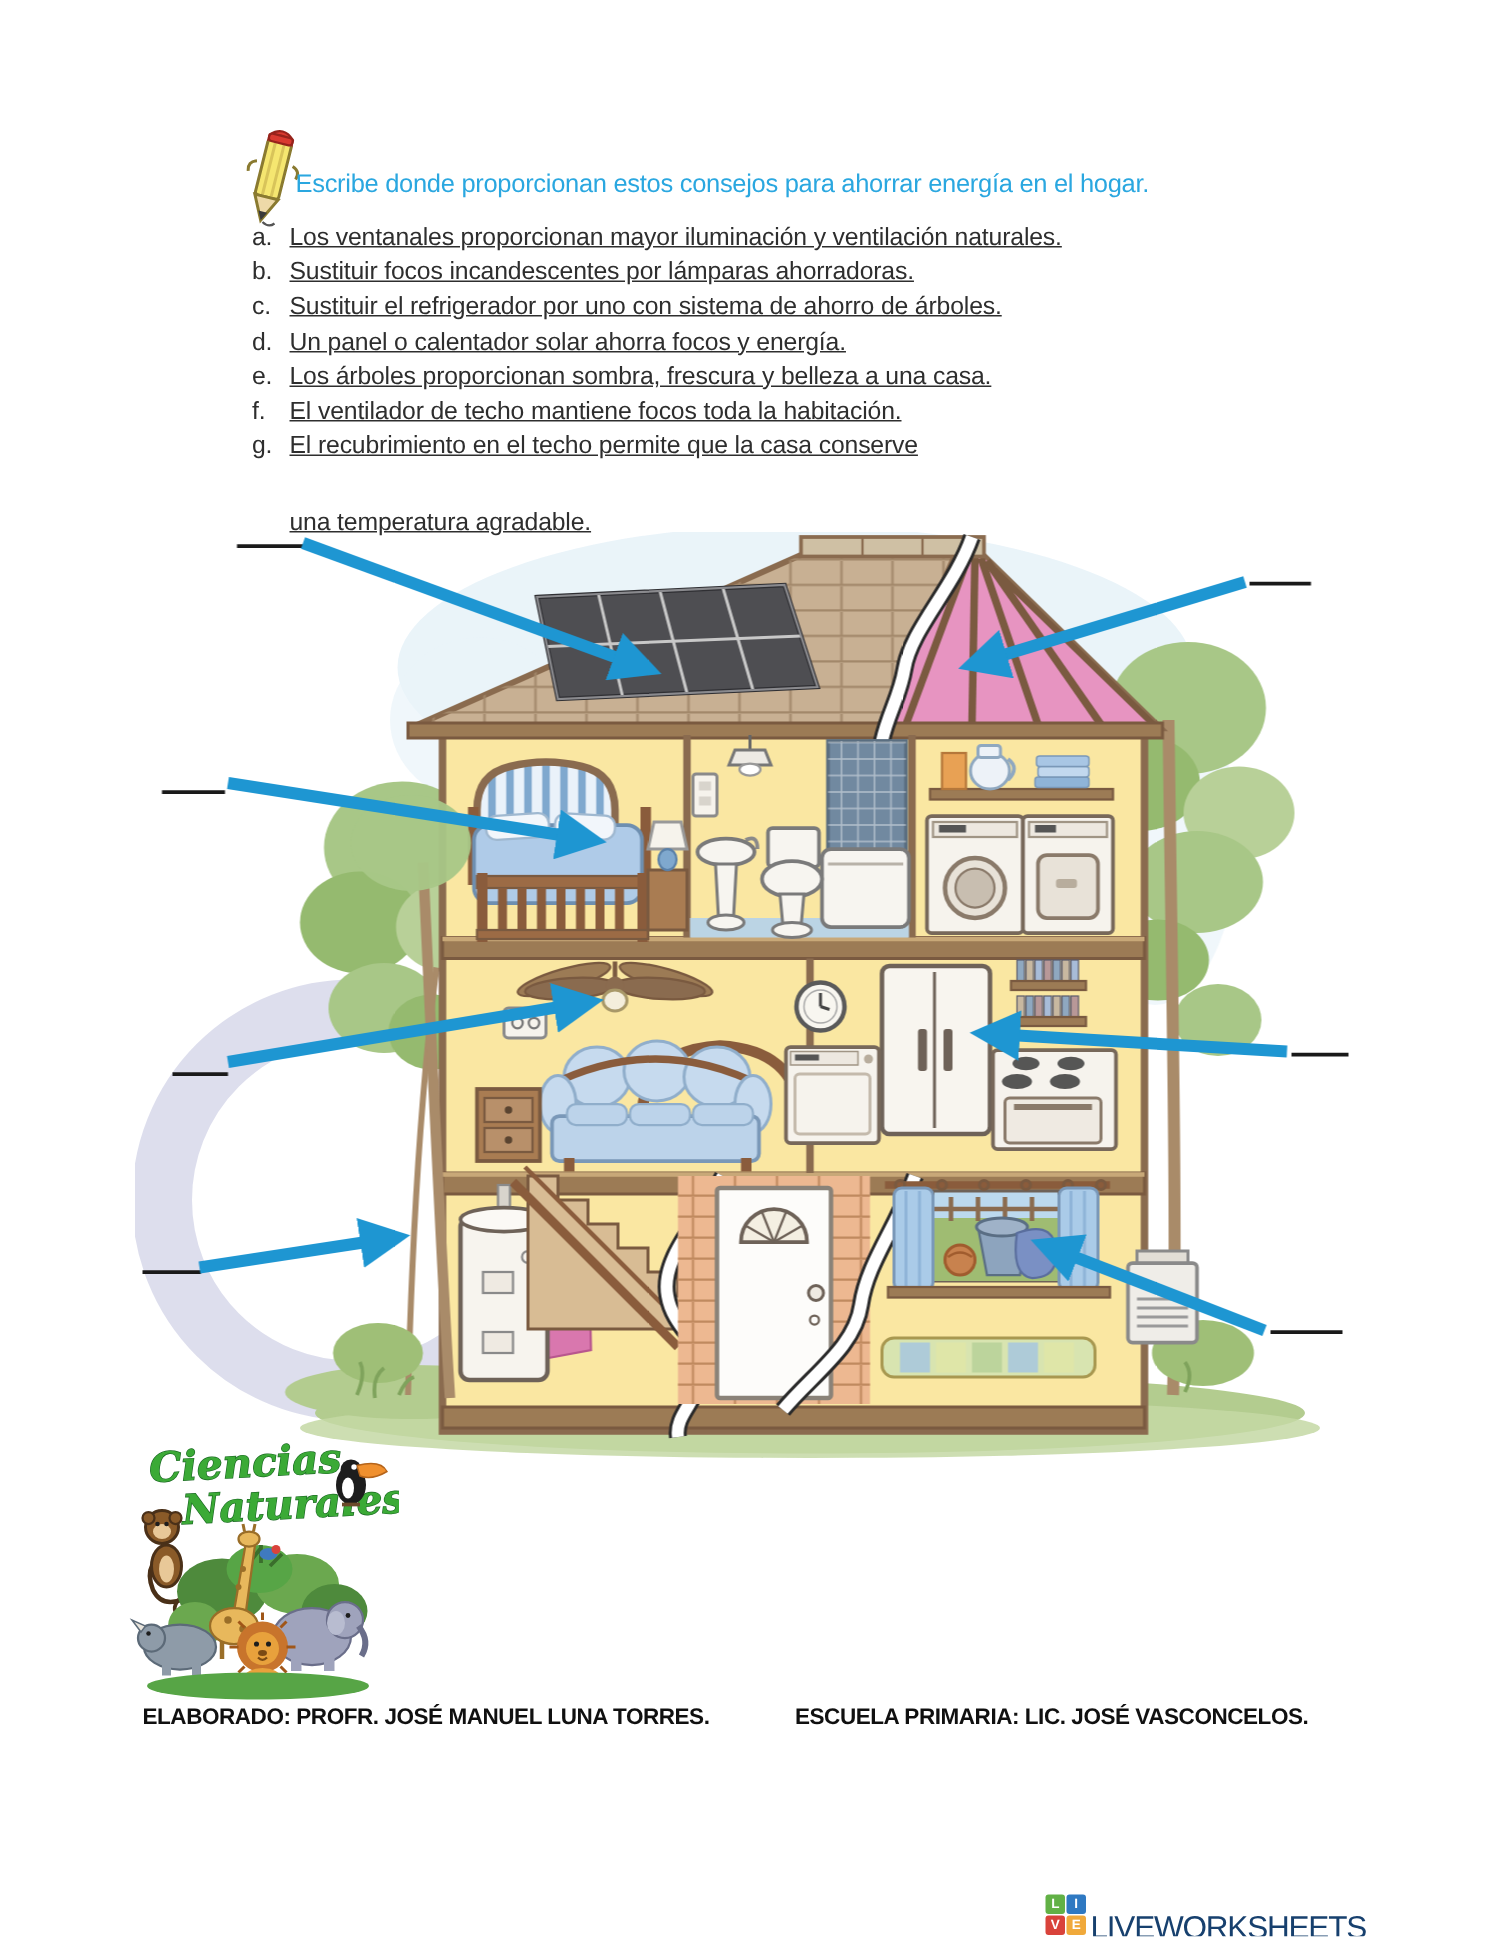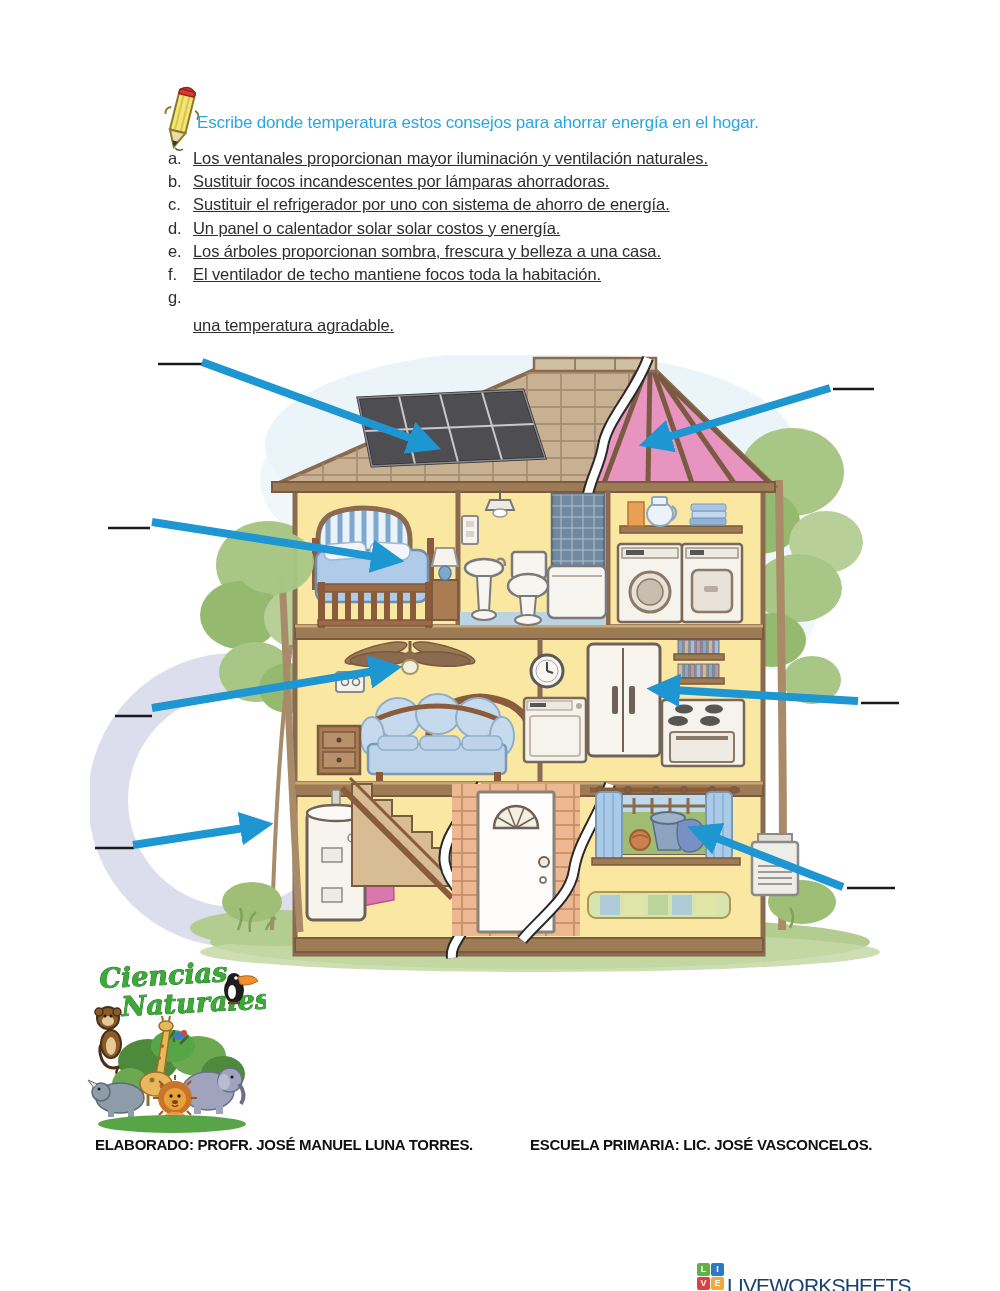--- a/index.html
+++ b/index.html
@@ -50,50 +50,50 @@
       <path d="M18,12 Q26,4 34,12 L34,9 Q26,1 18,9 Z" fill="#D93A30" stroke="#97231c" stroke-width="1.5"></path>
       <rect x="18" y="8" width="16" height="5" rx="2" fill="#D93A30" stroke="#97231c" stroke-width="1.5"></rect>
       <path d="M18,50 L34,50 L26,66 Z" fill="#EED9A8" stroke="#8a7a30" stroke-width="2"></path>
       <path d="M23,60 L29,60 L26,66 Z" fill="#3a3a3a"></path>
       <path d="M14,28 q-6,2 -4,8" fill="none" stroke="#8a7a30" stroke-width="2"></path>
       <path d="M38,26 q6,2 4,8" fill="none" stroke="#8a7a30" stroke-width="2"></path>
     </g>
     <path d="M20,66 q4,4 8,1" fill="none" stroke="#555" stroke-width="1.5"></path>
   </svg>
 
-  <div class="abs instruction">Escribe donde temperatura estos consejos para ahorrar energía en el hogar.</div>
+  <div class="abs instruction">Escribe donde proporcionan estos consejos para ahorrar energía en el hogar.</div>
 
   <ol class="abs tips">
     <li class="tip">
         <span class="tl">a.</span>
         <span class="tt">Los ventanales proporcionan mayor iluminación y ventilación naturales.</span>
       </li>
     <li class="tip">
         <span class="tl">b.</span>
         <span class="tt">Sustituir focos incandescentes por lámparas ahorradoras.</span>
       </li>
     <li class="tip">
         <span class="tl">c.</span>
-        <span class="tt">Sustituir el refrigerador por uno con sistema de ahorro de energía.</span>
+        <span class="tt">Sustituir el refrigerador por uno con sistema de ahorro de árboles.</span>
       </li>
     <li class="tip">
         <span class="tl">d.</span>
-        <span class="tt">Un panel o calentador solar solar costos y energía.</span>
+        <span class="tt">Un panel o calentador solar ahorra focos y energía.</span>
       </li>
     <li class="tip">
         <span class="tl">e.</span>
         <span class="tt">Los árboles proporcionan sombra, frescura y belleza a una casa.</span>
       </li>
     <li class="tip">
         <span class="tl">f.</span>
         <span class="tt">El ventilador de techo mantiene focos toda la habitación.</span>
       </li>
     <li class="tip">
         <span class="tl">g.</span>
-        <span class="tt"><span class="t2">una temperatura agradable.</span></span>
+        <span class="tt"><span>El recubrimiento en el techo permite que la casa conserve</span><span class="t2">una temperatura agradable.</span></span>
       </li>
   </ol>
 
   <svg class="abs" style="left:90px;top:355px;" width="820" height="620" viewBox="90 355 820 620">
     <defs>
       <marker id="ah" markerWidth="4.2" markerHeight="4.2" refX="3" refY="2.1" orient="auto">
         <path d="M0,0 L4.2,2.1 L0,4.2 Z"></path>
       </marker>
       <pattern id="shingles" width="34" height="17" patternUnits="userSpaceOnUse">
         <path d="M0,16 H34 M17,0 V16" stroke="#A2886A" stroke-width="1.5" fill="none"></path>

